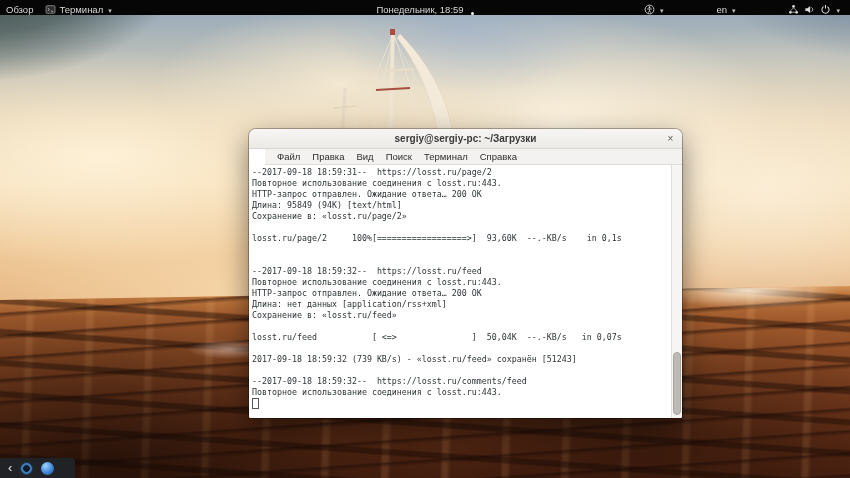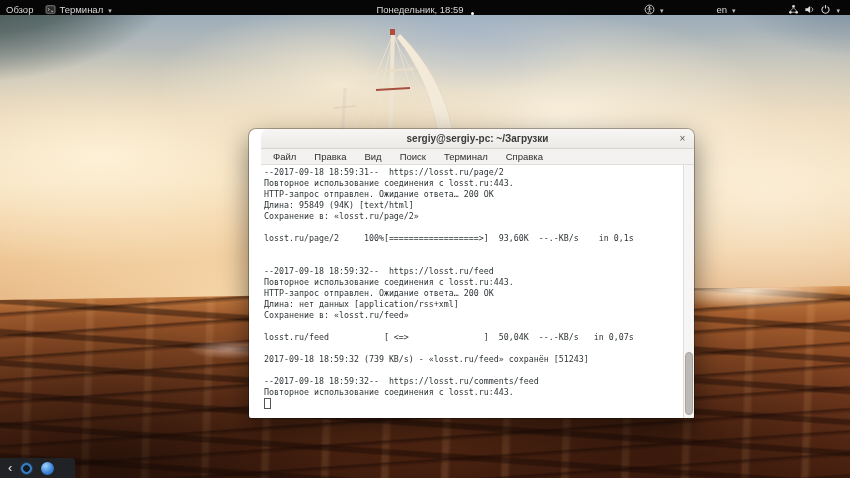--- a/index.html
+++ b/index.html
@@ -40,29 +40,29 @@
   .tb-left{display:flex;align-items:center;}
   .tb-center{position:absolute;left:0;right:0;display:flex;justify-content:center;pointer-events:none;}
   .tb-center .tb-btn{pointer-events:auto;}
   .tb-right{margin-left:auto;display:flex;align-items:center;padding-right:4px;gap:41px;}
   .notif-dot{width:3px;height:3px;border-radius:50%;background:#fff;display:inline-block;margin-left:4px;}
   .sysicons{display:flex;align-items:center;gap:5px;}
 
   
   .window{position:absolute;left:249px;top:129px;width:433px;height:289px;display:flex;flex-direction:column;
     border-radius:7px 7px 2px 2px;box-shadow:0 10px 28px rgba(0,0,0,.5), 0 0 0 1px rgba(0,0,0,.28);
-    background:#fff;z-index:20;padding-left:12px;}
+    background:#fff;z-index:20;}
   .titlebar{height:19px;flex:0 0 auto;background:linear-gradient(#f7f6f4,#eceae7);
     border-bottom:1px solid #d8d4cf;border-radius:7px 7px 0 0;display:flex;align-items:center;position:relative;}
   .titlebar .title{flex:1;text-align:center;font-size:10px;font-weight:bold;color:#3a3a3a;
     white-space:nowrap;overflow:hidden;}
   .close-btn{position:absolute;right:5px;top:3px;width:13px;height:13px;border:none;background:none;
     color:#5a5a5a;font-size:10px;line-height:13px;text-align:center;padding:0;cursor:default;}
   .menubar{height:15px;flex:0 0 auto;background:#f4f2f0;border-bottom:1px solid #e0ddd8;
-    display:flex;align-items:flex-end;padding-left:7px;gap:8px;}
+    display:flex;align-items:flex-end;padding-left:7px;gap:2px;margin-left:16px;}
   .menu-item{border:none;background:none;font-family:inherit;font-size:9.5px;color:#2f2f2f;
     padding:0 5px;height:15px;cursor:default;}
   .term-body{position:relative;flex:1;background:#fff;overflow:hidden;border-radius:0 0 2px 2px;}
   .term-text{position:absolute;left:3px;top:2px;right:12px;
     font-family:"DejaVu Sans Mono",monospace;font-size:8.3px;line-height:11px;color:#2e3436;}
   .term-line{white-space:pre;height:11px;}
   .cursor{display:inline-block;width:5px;height:9px;border:1px solid #555;vertical-align:-1px;}
   .term-scrollbar{position:absolute;top:0;right:0;bottom:0;width:10px;background:#f6f5f3;border-left:1px solid #e0ddd8;}
   .term-thumb{position:absolute;left:1px;right:1px;top:74%;height:24%;background:#bdbab5;
     border:1px solid #a8a5a0;border-radius:4px;}

